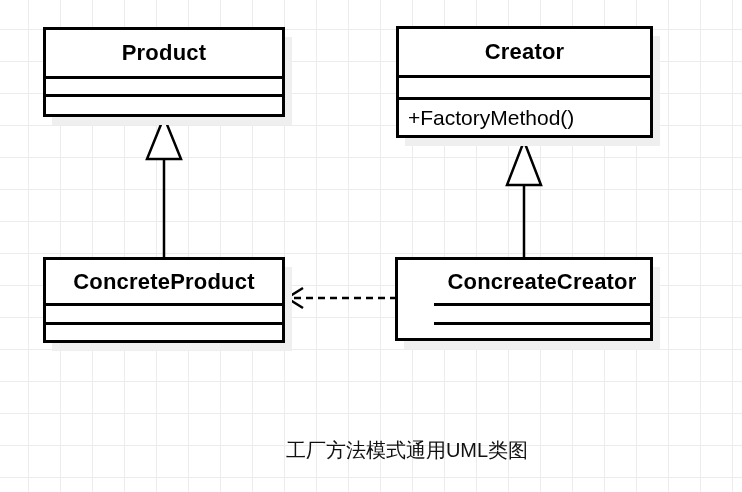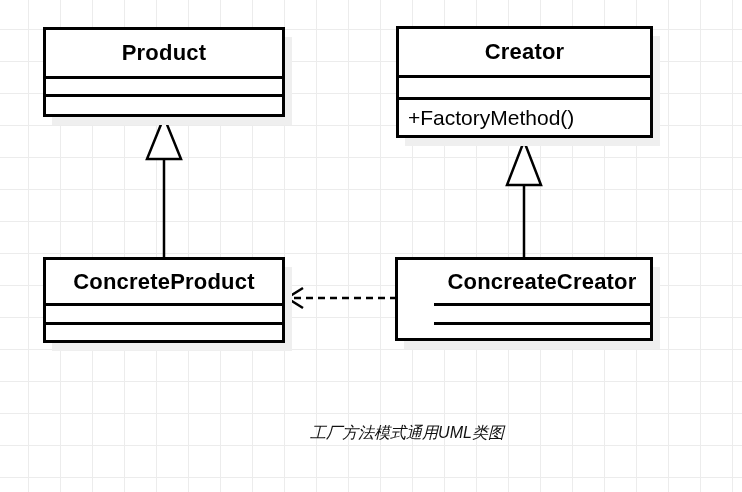--- a/index.html
+++ b/index.html
@@ -77,26 +77,25 @@
   .box-concrete-product .uml-methods { height: 15px; }
 
   .box-concreate-creator{ left: 395px; top: 257px; width: 258px; height: 84px; padding-left: 36px; }
   .box-concreate-creator .uml-title   { height: 43px; }
   .box-concreate-creator .uml-attrs   { height: 16px; }
   .box-concreate-creator .uml-methods { height: 13px; }
 
   .caption {
     position: absolute;
     left: 407px;
-    top: 423px;
+    top: 437px;
     transform: translateX(-50%);
-    font-size: 16px;
+    font-size: 20px;
     color: #111;
     white-space: nowrap;
-    font-style: italic;
   }
 </style>
 </head>
 <body>
 
 <div class="canvas">
 
   <svg class="arrow-layer" viewBox="0 0 742 492" xmlns="http://www.w3.org/2000/svg">
 
     <g>

